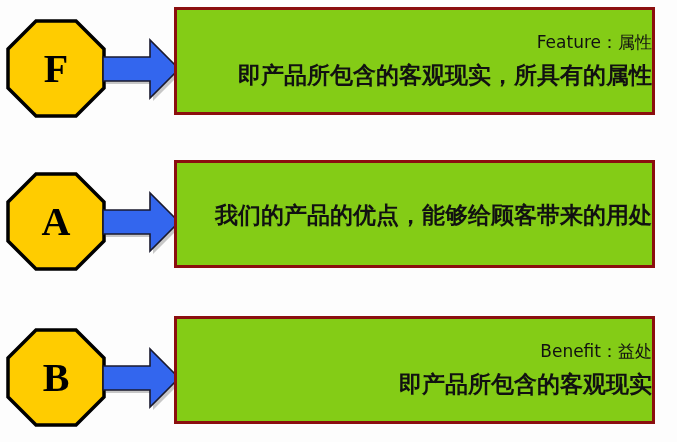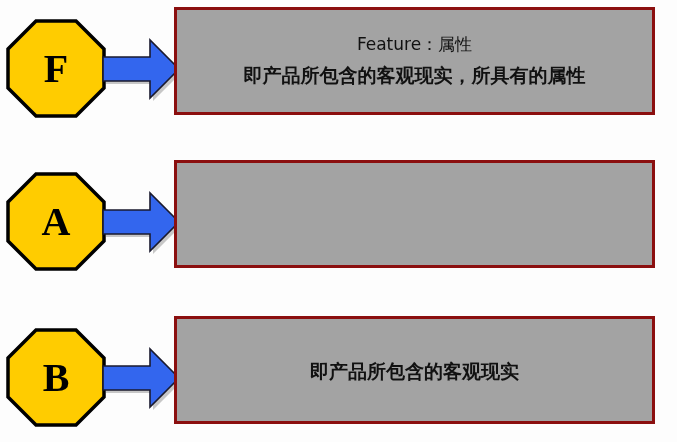--- a/index.html
+++ b/index.html
@@ -79,38 +79,38 @@
 
   
   .text-box {
     position: absolute;
     left: 174px;
     top: 2px;
     width: 481px;
     height: 108px;
     box-sizing: border-box;
     border: 3px solid #8b0f0f;
-    background: #a3a3a3;
+    background: #84cc16;
     display: flex;
     flex-direction: column;
-    align-items: center;
+    align-items: flex-end;
     justify-content: center;
   }
   .line-title {
     font-family: "DejaVu Sans", "Liberation Sans", sans-serif;
     font-size: 17px;
     font-weight: 400;
     color: #111111;
     line-height: 1.5;
     white-space: nowrap;
     text-align: center;
   }
   .line-desc {
     font-family: "DejaVu Sans", "Liberation Sans", sans-serif;
-    font-size: 19px;
+    font-size: 23px;
     font-weight: 700;
     color: #111111;
     line-height: 1.45;
     white-space: nowrap;
     text-align: center;
     margin-top: 4px;
   }
 </style>
 </head>
 <body>
@@ -147,36 +147,38 @@
     </div>
 
     <div class="arrow-wrap">
       <svg class="arrow-svg" viewBox="0 0 82 76">
         <polygon points="3,26 50,26 50,9 79,38 50,67 50,50 3,50" fill="#9a9a9a" opacity="0.55" transform="translate(3,3)"></polygon>
         <polygon points="3,26 50,26 50,9 79,38 50,67 50,50 3,50" fill="#3366EE" stroke="#1a1a2e" stroke-width="1.6" stroke-linejoin="miter"></polygon>
       </svg>
     </div>
 
     <div class="text-box">
+      <div class="line-desc">我们的产品的优点，能够给顾客带来的用处</div>
     </div>
   </div>
 
   <div class="fab-row row-3">
     <div class="octagon-wrap">
       <svg class="octagon-svg" viewBox="0 0 100 99">
         <polygon points="30,2 70,2 98,30 98,69 70,97 30,97 2,69 2,30" fill="#FFCC00" stroke="#000000" stroke-width="3.5" stroke-linejoin="miter"></polygon>
       </svg>
       <div class="octagon-letter">B</div>
     </div>
 
     <div class="arrow-wrap">
       <svg class="arrow-svg" viewBox="0 0 82 76">
         <polygon points="3,26 50,26 50,9 79,38 50,67 50,50 3,50" fill="#9a9a9a" opacity="0.55" transform="translate(3,3)"></polygon>
         <polygon points="3,26 50,26 50,9 79,38 50,67 50,50 3,50" fill="#3366EE" stroke="#1a1a2e" stroke-width="1.6" stroke-linejoin="miter"></polygon>
       </svg>
     </div>
 
     <div class="text-box">
+      <div class="line-title">Benefit：益处</div>
       <div class="line-desc">即产品所包含的客观现实</div>
     </div>
   </div>
 
 </div>
 
 </body></html>

